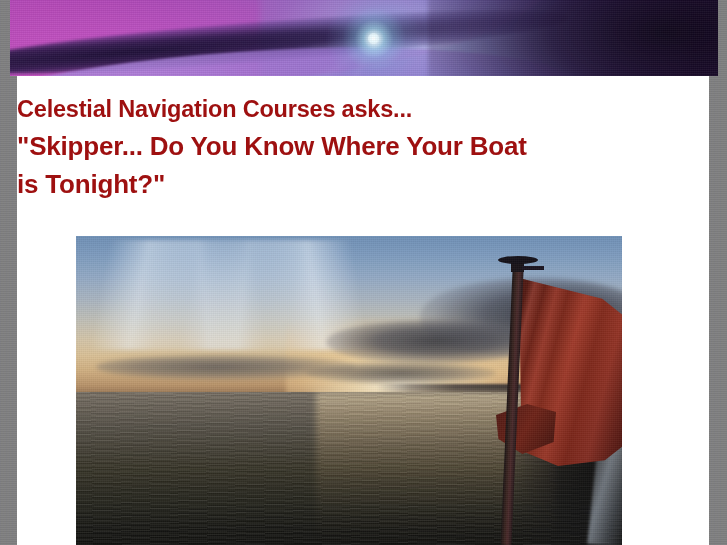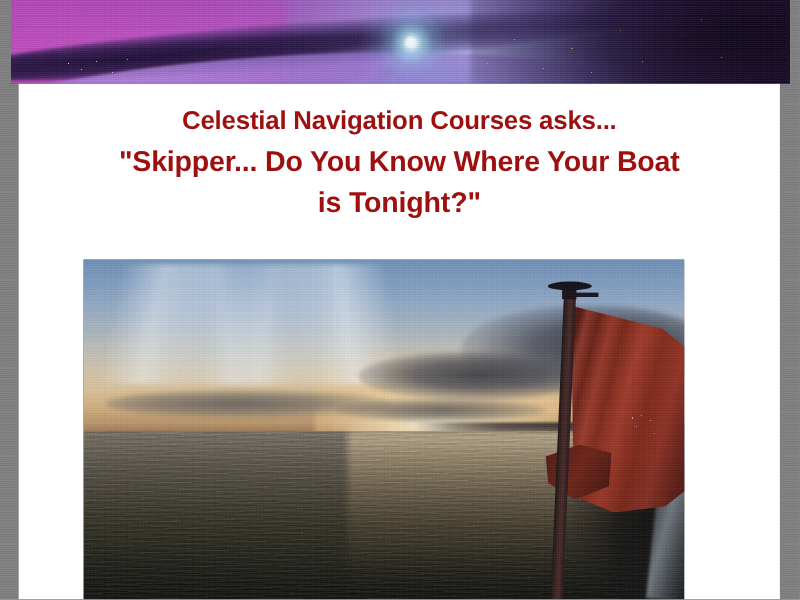--- a/index.html
+++ b/index.html
@@ -208,21 +208,21 @@
     pointer-events: none;
   }
 
   
   .headline {
     position: absolute;
     left: 17px;
     top: 90px;
     width: 692px;
     z-index: 4;
-    text-align: center;
+    text-align: left;
     color: #9e1010;
     font-weight: bold;
     letter-spacing: -.2px;
   }
   .headline .line1 {
     display: block;
     font-size: 23.5px;
     line-height: 38px;
   }
   .headline .line2,

